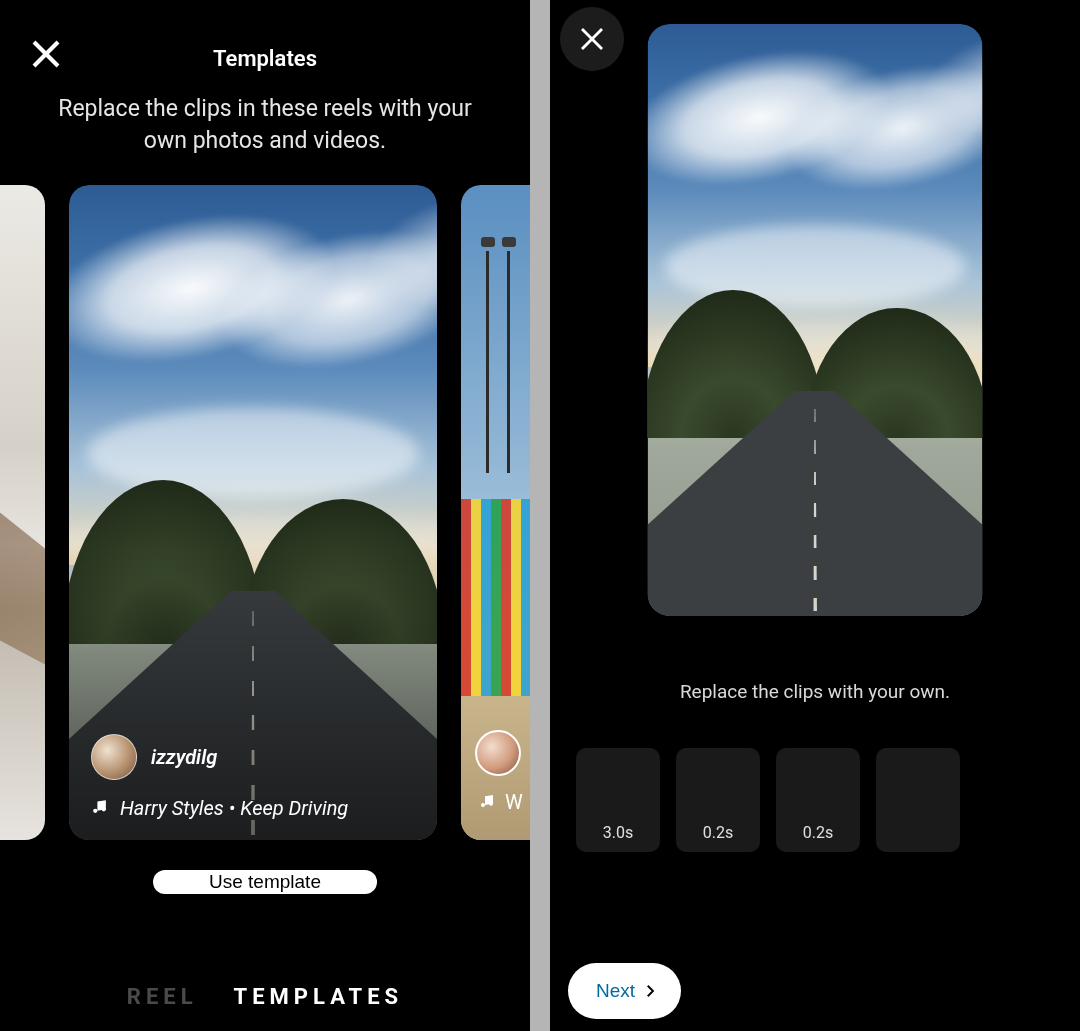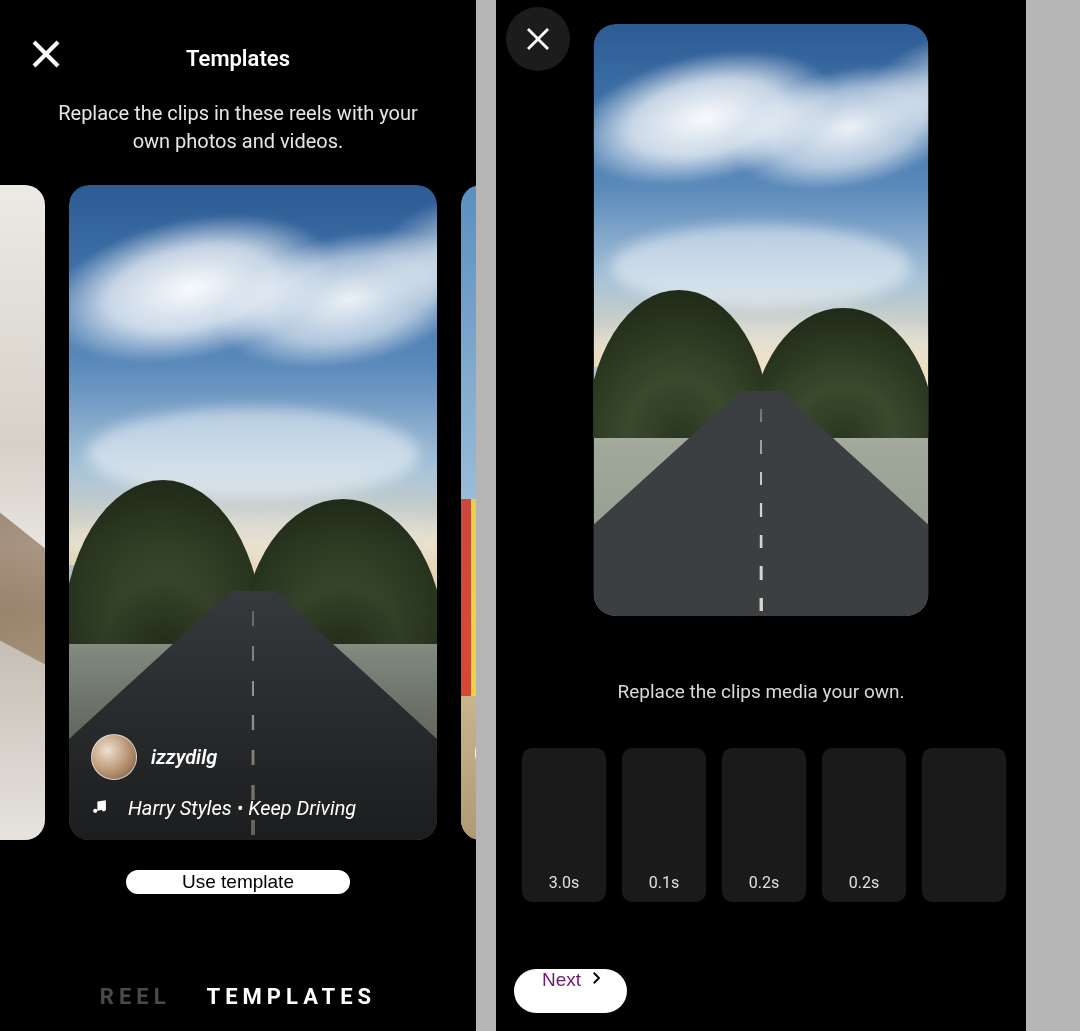--- a/index.html
+++ b/index.html
@@ -11,41 +11,41 @@
     display: flex;
     overflow: hidden;
   }
   .phone {
     background: #000;
     color: #fff;
     position: relative;
     overflow: hidden;
     flex-shrink: 0;
   }
-  .phone-left { width: 476px; height: 1031px; }
+  .phone-left { width: 530px; height: 1031px; }
   .phone-right { width: 530px; height: 1031px; margin-left: 20px; position: relative; }
   
   .close-x {
     position: absolute;
     top: 38px; left: 30px;
     width: 32px; height: 32px;
     cursor: pointer;
   }
   .close-x svg { width: 32px; height: 32px; stroke: #fff; stroke-width: 3; }
   .left-title {
     text-align: center;
     font-size: 22px;
     font-weight: 600;
     margin-top: 46px;
   }
   .left-sub {
     text-align: center;
-    font-size: 20px;
+    font-size: 23px;
     color: #e6e6e6;
-    margin: 28px 50px 0 50px;
+    margin: 22px 50px 0 50px;
     line-height: 1.4;
   }
   .carousel {
     position: absolute;
     top: 185px;
     left: 0; right: 0;
     height: 655px;
     display: flex;
     align-items: stretch;
   }
@@ -127,21 +127,21 @@
     position:absolute;left:22px;right:22px;bottom:20px;color:#fff;font-style:italic;
   }
   .user-row{display:flex;align-items:center;gap:14px;margin-bottom:16px;}
   .avatar{
     width:46px;height:46px;border-radius:50%;
     background:radial-gradient(circle at 35% 35%, #efe1d0 0%, #b7916f 55%, #6b553e 100%);
     border:1px solid rgba(255,255,255,.6);
     flex-shrink:0;
   }
   .username{font-size:20px;font-weight:600;}
-  .music-row{display:flex;align-items:center;gap:20px;font-size:20px;}
+  .music-row{display:flex;align-items:center;gap:12px;font-size:20px;}
   .music-icon svg{width:17px;height:17px;fill:#fff;}
   
   .fair-sky{position:absolute;inset:0;background:linear-gradient(to bottom,#5a8fc1 0%,#a3c3db 55%,#e9d098 68%,#d9c08e 100%);}
   .fair-stall{position:absolute;bottom:22%;left:0;width:100%;height:30%;
     background:repeating-linear-gradient(90deg,#d43a2a 0 10px,#f2d433 10px 20px,#2aa0d4 20px 30px,#25a04a 30px 40px);
     opacity:.9;}
   .fair-ground{position:absolute;bottom:0;left:0;right:0;height:22%;background:linear-gradient(#c9b58c,#b09a73);}
   .fair-pole{position:absolute;top:10%;width:3px;height:34%;background:#2b2b2b;}
   .fp1{left:35%;} .fp2{left:65%;}
   .fair-car{position:absolute;top:8%;width:14px;height:10px;border-radius:3px;background:#3a3a3a;}
@@ -180,38 +180,38 @@
     font-size:22px;font-weight:700;
   }
   .right-sub{
     position:absolute;top:680px;left:0;right:0;text-align:center;
     font-size:19px;color:#d9d9d9;
   }
   .slots{
     position:absolute;top:748px;left:26px;right:0;display:flex;gap:16px;overflow:hidden;
   }
   .slot{
-    width:84px;height:154px;border-radius:10px;background:#1a1a1a;
+    width:84px;height:104px;border-radius:10px;background:#1a1a1a;
     position:relative;flex-shrink:0;cursor:pointer;
   }
   .slot-dur{
     position:absolute;left:0;right:0;bottom:10px;text-align:center;
     font-size:16px;color:#e0e0e0;
   }
   .bottom-row{
     position:absolute;left:18px;right:18px;bottom:10px;height:60px;
     display:flex;gap:12px;align-items:center;
   }
   .add-media-btn{
     flex:1;height:58px;border-radius:999px;background:#1a1a1a;color:#fff;
     font-size:19px;display:flex;align-items:center;justify-content:center;cursor:pointer;border:none;
   }
   .next-btn{
-    height:44px;padding:0 22px 0 28px;border-radius:999px;background:#fff;color:#701a75;
-    font-size:19px;font-weight:500;display:flex;align-items:flex-start;gap:6px;cursor:pointer;border:none;
+    height:56px;padding:0 22px 0 28px;border-radius:999px;background:#fff;color:#0369a1;
+    font-size:19px;font-weight:500;display:flex;align-items:center;gap:6px;cursor:pointer;border:none;
   }
   .next-btn svg{width:18px;height:18px;stroke:#000;stroke-width:2.5;}
 </style>
 </head>
 <body>
 
 <div class="phone phone-left">
 
   <div class="close-x">
     <svg viewBox="0 0 24 24">
@@ -306,28 +306,25 @@
       <div class="cloud c2"></div>
       <div class="cloud c3"></div>
       <div class="ground"></div>
       <div class="sea"></div>
       <div class="hill-l"></div>
       <div class="hill-r"></div>
       <div class="road"></div>
     </div>
   </div>
 
-  <div class="right-sub">Replace the clips media your own.</div>
+  <div class="right-sub">Replace the clips with your own.</div>
 
   <div class="slots">
     <div class="slot">
       <div class="slot-dur">3.0s</div>
-    </div>
-    <div class="slot">
-      <div class="slot-dur">0.1s</div>
     </div>
     <div class="slot">
       <div class="slot-dur">0.2s</div>
     </div>
     <div class="slot">
       <div class="slot-dur">0.2s</div>
     </div>
     <div class="slot"></div>
   </div>
 

